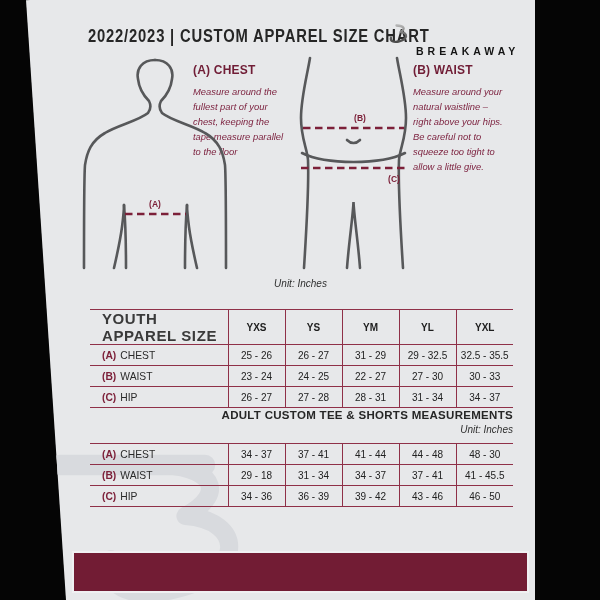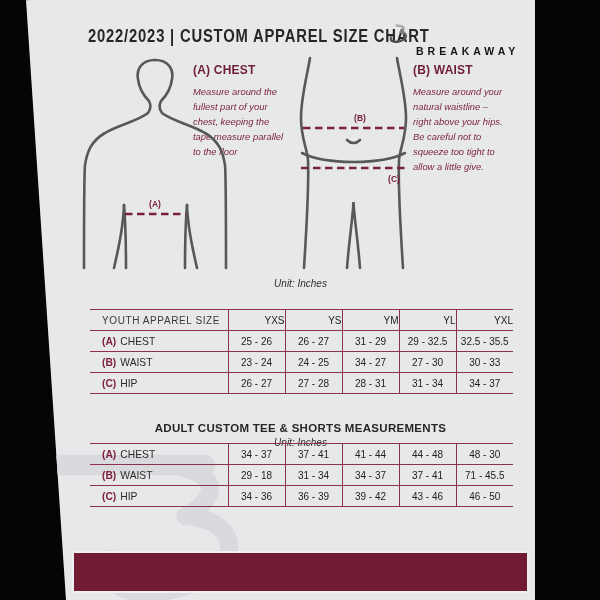--- a/index.html
+++ b/index.html
@@ -25,32 +25,32 @@
   .ins-hips{left:413px;top:166px;width:120px;}
   
   .fig{position:absolute;}
   .fig-torso{left:78px;top:57px;}
   .fig-lower{left:291px;top:56px;}
   
   .sec{position:absolute;left:88px;width:425px;text-align:center;}
   .sec-title{font-size:11.5px;font-weight:bold;color:#262626;letter-spacing:0.3px;}
   .sec-unit{font-size:10px;font-style:italic;color:#2f2f2f;margin-top:3px;}
   .sec-youth{top:275px;}
-  .sec-adult{top:422px;}
+  .sec-adult{top:409px;text-align:right;}
   
   .tbl-wrap{position:absolute;left:90px;width:423px;z-index:2;}
   .tbl-youth{top:309px;}
   .tbl-adult{top:443px;}
   table.size-table{border-collapse:collapse;width:423px;table-layout:fixed;}
   .size-table td,.size-table th{border-top:1.6px solid #8f3048;border-bottom:1.6px solid #8f3048;
       height:21px;padding:0;font-size:10px;color:#222;text-align:center;vertical-align:middle;
       background:transparent;}
   .size-table td:not(:first-child),.size-table th:not(:first-child){border-left:1.6px solid #8f3048;}
-  .size-table th{font-weight:normal;color:#1d1d1d;text-align:right;}
-  .size-table th.lbl{font-weight:normal;font-size:10px;color:#3a3a3a;letter-spacing:0.6px;}
+  .size-table th{font-weight:bold;color:#1d1d1d;}
+  .size-table th.lbl{font-weight:bold;font-size:15px;color:#3a3a3a;letter-spacing:0.6px;}
   .size-table .lbl{text-align:left;padding-left:12px;width:138px;}
   .size-table td.lbl{font-size:10.3px;color:#2a2a2a;}
   .size-table .key{color:#7c1f38;font-weight:bold;margin-right:4px;}
   
   .footer-bar{position:absolute;left:72px;top:551px;width:457px;height:42px;
       background:#721c34;border:2px solid #f0f0f2;z-index:3;}
   
   .watermark{position:absolute;left:48px;top:398px;z-index:1;}
 </style>
 </head>
@@ -150,21 +150,21 @@
           <td>25 - 26</td>
           <td>26 - 27</td>
           <td>31 - 29</td>
           <td>29 - 32.5</td>
           <td>32.5 - 35.5</td>
         </tr>
         <tr>
           <td class="lbl"><span class="key">(B)</span><span>WAIST</span></td>
           <td>23 - 24</td>
           <td>24 - 25</td>
-          <td>34 - 27</td>
+          <td>22 - 27</td>
           <td>27 - 30</td>
           <td>30 - 33</td>
         </tr>
         <tr>
           <td class="lbl"><span class="key">(C)</span><span>HIP</span></td>
           <td>26 - 27</td>
           <td>27 - 28</td>
           <td>28 - 31</td>
           <td>31 - 34</td>
           <td>34 - 37</td>
@@ -187,21 +187,21 @@
           <td>41 - 44</td>
           <td>44 - 48</td>
           <td>48 - 30</td>
         </tr>
         <tr>
           <td class="lbl"><span class="key">(B)</span><span>WAIST</span></td>
           <td>29 - 18</td>
           <td>31 - 34</td>
           <td>34 - 37</td>
           <td>37 - 41</td>
-          <td>71 - 45.5</td>
+          <td>41 - 45.5</td>
         </tr>
         <tr>
           <td class="lbl"><span class="key">(C)</span><span>HIP</span></td>
           <td>34 - 36</td>
           <td>36 - 39</td>
           <td>39 - 42</td>
           <td>43 - 46</td>
           <td>46 - 50</td>
         </tr>
       </tbody>

